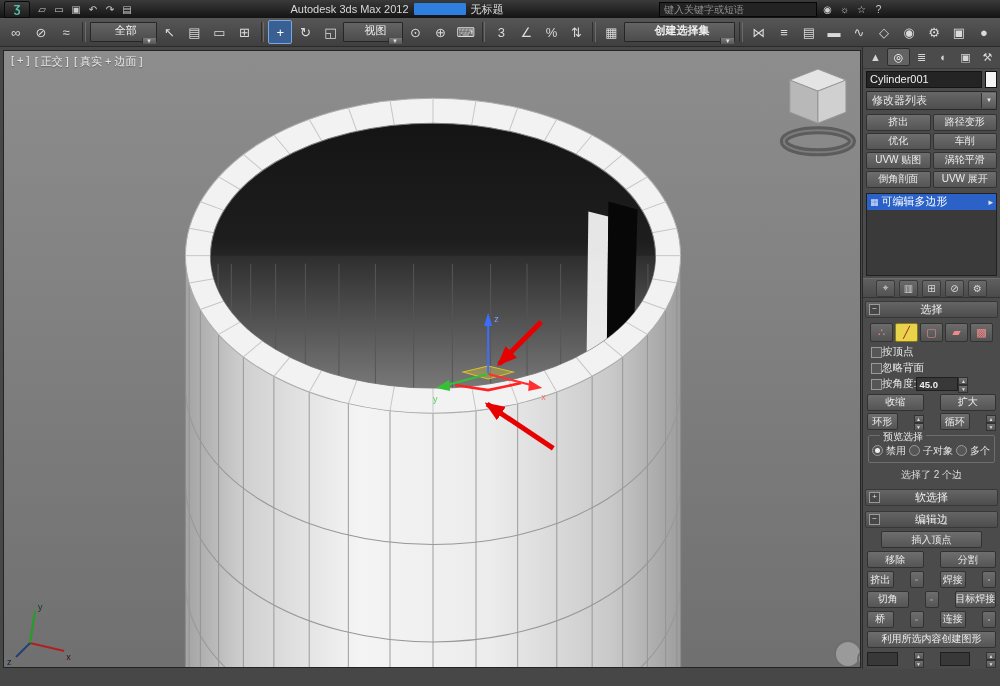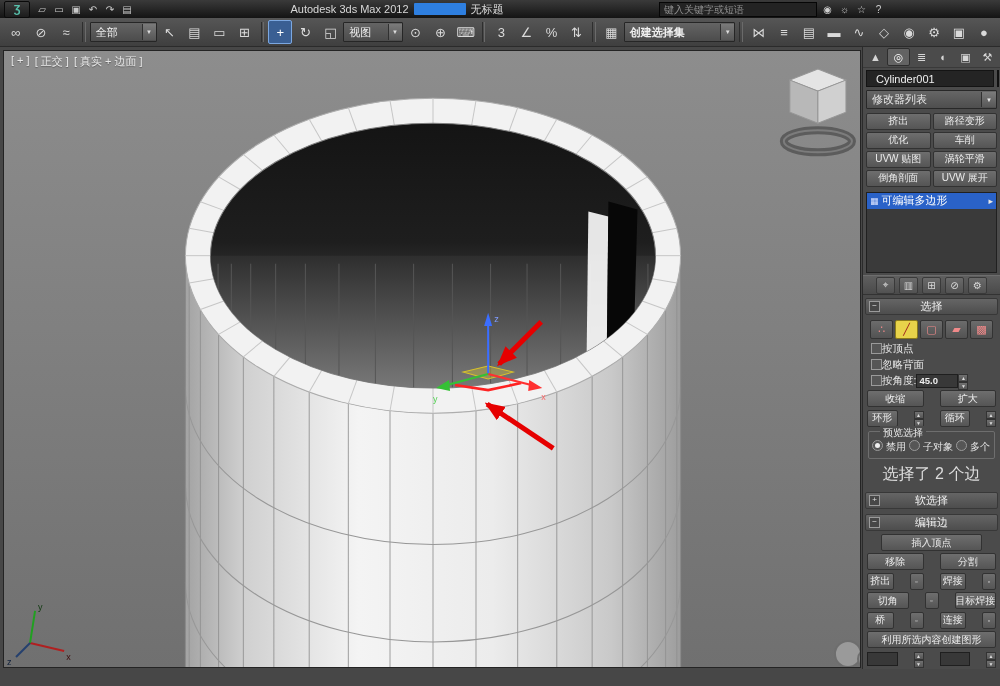--- a/index.html
+++ b/index.html
@@ -28,21 +28,21 @@
 
   
   .toolbar{height:28px;background:linear-gradient(#565656,#3f3f3f);border-bottom:1px solid #2b2b2b;
     display:flex;align-items:center;padding:0 4px;gap:1px;}
   .tb-group{display:flex;gap:1px;align-items:center;}
   .tb-btn{width:22px;height:22px;display:flex;align-items:center;justify-content:center;color:#dadada;
     font-size:13px;border-radius:2px;border:1px solid transparent;}
   .tb-btn.active{background:#3a5f93;border:1px solid #7ba7e0;color:#ffffff;}
   .tb-sep{width:2px;height:20px;border-left:1px solid #2e2e2e;border-right:1px solid #6a6a6a;margin:0 3px;}
   .tb-combo{height:18px;background:linear-gradient(#646464,#4c4c4c);border:1px solid #262626;display:flex;
-    align-items:center;font-size:11px;color:#efefef;padding-left:5px;border-radius:1px;}
+    align-items:center;font-size:11px;color:#efefef;padding-left:5px;border-radius:1px;flex-direction:column;}
   .tb-combo .arrow{width:13px;height:16px;margin-left:auto;background:linear-gradient(#7a7a7a,#575757);
     border-left:1px solid #303030;display:flex;align-items:center;justify-content:center;font-size:6px;color:#ddd;}
   .w64{width:64px;} .w56{width:56px;} .w112{width:112px;font-weight:bold;}
 
   
   .main{display:flex;height:622px;}
   .viewport-wrap{width:862px;box-sizing:border-box;padding:3px;background:#474747;}
   .viewport{position:relative;width:100%;height:100%;border:1px solid #242424;
     background:linear-gradient(#8d8d8d,#707070);overflow:hidden;}
   .viewport svg{position:absolute;inset:0;width:100%;height:100%;}
@@ -51,21 +51,21 @@
 
   
   .cmdpanel{width:138px;box-sizing:border-box;background:#4b4b4b;border-left:1px solid #2b2b2b;
     color:#e6e6e6;font-size:11px;display:flex;flex-direction:column;overflow:hidden;}
   .cp-tabs{height:19px;display:flex;align-items:center;padding:1px 2px;gap:1px;border-bottom:1px solid #3a3a3a;}
   .cp-tab{width:21px;height:16px;display:flex;align-items:center;justify-content:center;font-size:11px;
     color:#d5d5d5;border-radius:2px;}
   .cp-tab.active{background:#636363;border:1px solid #2e2e2e;color:#ffffff;}
   .cp-row{display:flex;align-items:center;gap:3px;padding:2px 3px;}
   .name-input{width:108px;height:15px;background:#242424;border:1px solid #141414;color:#f0f0f0;
-    font-size:11px;padding:0 9px;}
+    font-size:11px;padding:0 3px;}
   .swatch{width:15px;height:15px;background:#f4f4f4;border:1px solid #101010;}
   .dropdown{height:17px;margin:1px 3px;background:linear-gradient(#666,#4e4e4e);border:1px solid #282828;
     display:flex;align-items:center;padding-left:5px;border-radius:1px;}
   .dd-arrow{width:14px;height:15px;margin-left:auto;background:linear-gradient(#7b7b7b,#585858);
     border-left:1px solid #303030;display:flex;align-items:center;justify-content:center;font-size:6px;}
   .mod-grid{display:grid;grid-template-columns:1fr 1fr;gap:2px;padding:3px;}
   .mod-btn,.panel-btn{height:15px;background:linear-gradient(#6e6e6e,#555555);border:1px solid #323232;
     border-radius:2px;color:#ececec;font-size:10px;display:flex;align-items:center;justify-content:center;
     white-space:nowrap;overflow:hidden;cursor:default;}
   .stack{margin:2px 3px;height:82px;background:#3a3a3a;border:1px solid #202020;}
@@ -90,24 +90,24 @@
     display:flex;align-items:center;padding:0 2px;font-weight:bold;}
   .spin{width:10px;height:14px;display:flex;flex-direction:column;flex:none;}
   .spin i{flex:1;font-style:normal;font-size:5px;line-height:6px;text-align:center;color:#ddd;
     background:linear-gradient(#717171,#555);border:1px solid #333;}
   .btn-row{display:flex;align-items:center;gap:16px;padding:1px 4px;height:18px;}
   .btn-row .panel-btn{flex:1;}
   .settings-btn{width:12px;height:15px;background:linear-gradient(#6e6e6e,#555);border:1px solid #323232;
     border-radius:2px;font-size:7px;color:#ddd;display:flex;align-items:center;justify-content:center;flex:none;}
   .group{margin:3px 5px 2px;border:1px solid #6e6e6e;border-radius:2px;position:relative;padding:8px 3px 4px;}
   .group-title{position:absolute;top:-6px;left:11px;background:#4b4b4b;padding:0 3px;font-size:10px;color:#e8e8e8;}
-  .radio-row{display:flex;align-items:flex-start;gap:3px;font-size:10px;flex-wrap:nowrap;}
+  .radio-row{display:flex;align-items:center;gap:3px;font-size:10px;flex-wrap:nowrap;}
   .radio{width:9px;height:9px;border-radius:50%;border:1px solid #9a9a9a;background:#565656;position:relative;flex:none;}
   .radio.sel::after{content:'';position:absolute;inset:2px;border-radius:50%;background:#f0f0f0;}
-  .status{text-align:center;font-size:16px;color:#dcdcdc;padding:3px 0 4px;}
+  .status{text-align:center;font-size:10px;color:#dcdcdc;padding:3px 0 4px;}
 </style>
 </head>
 <body>
 
 <div class="app">
 
   <div class="titlebar">
     <span class="appbtn">Ʒ</span>
     <span class="qat">
         <span>▱</span>

